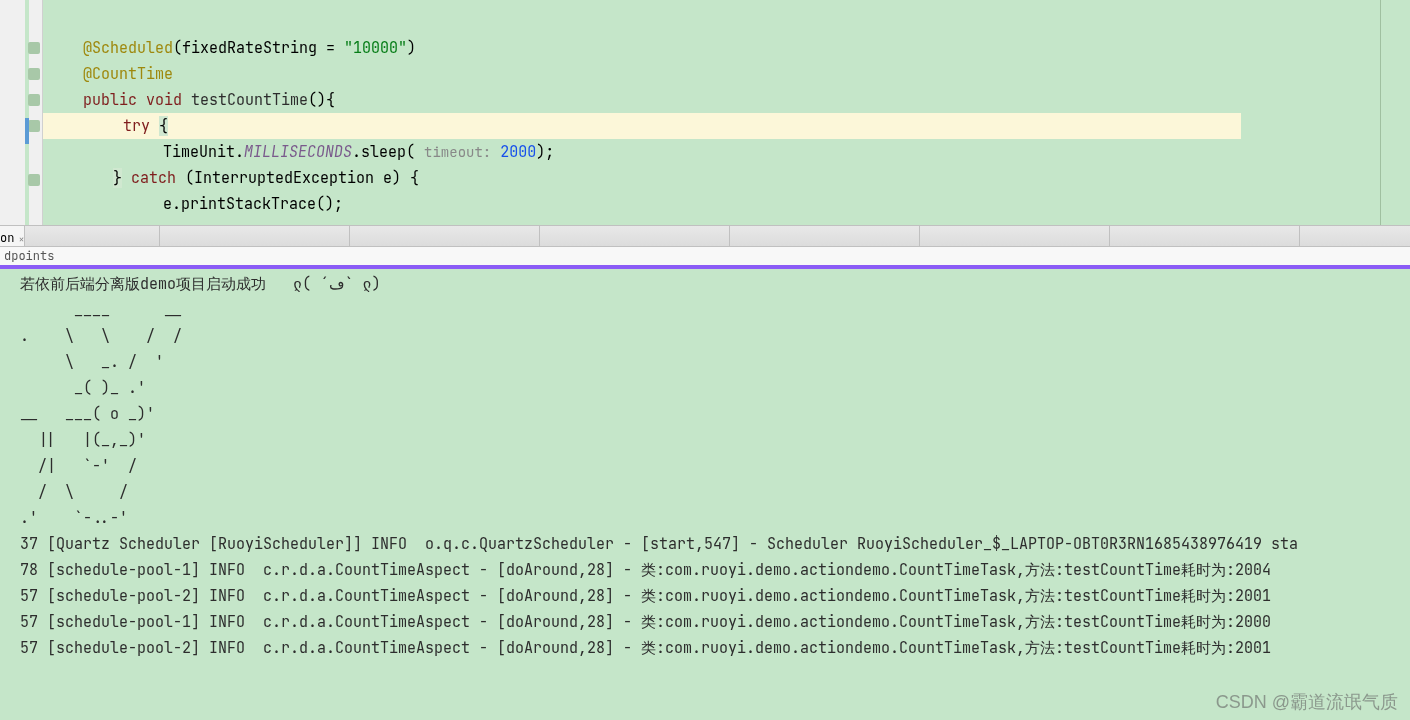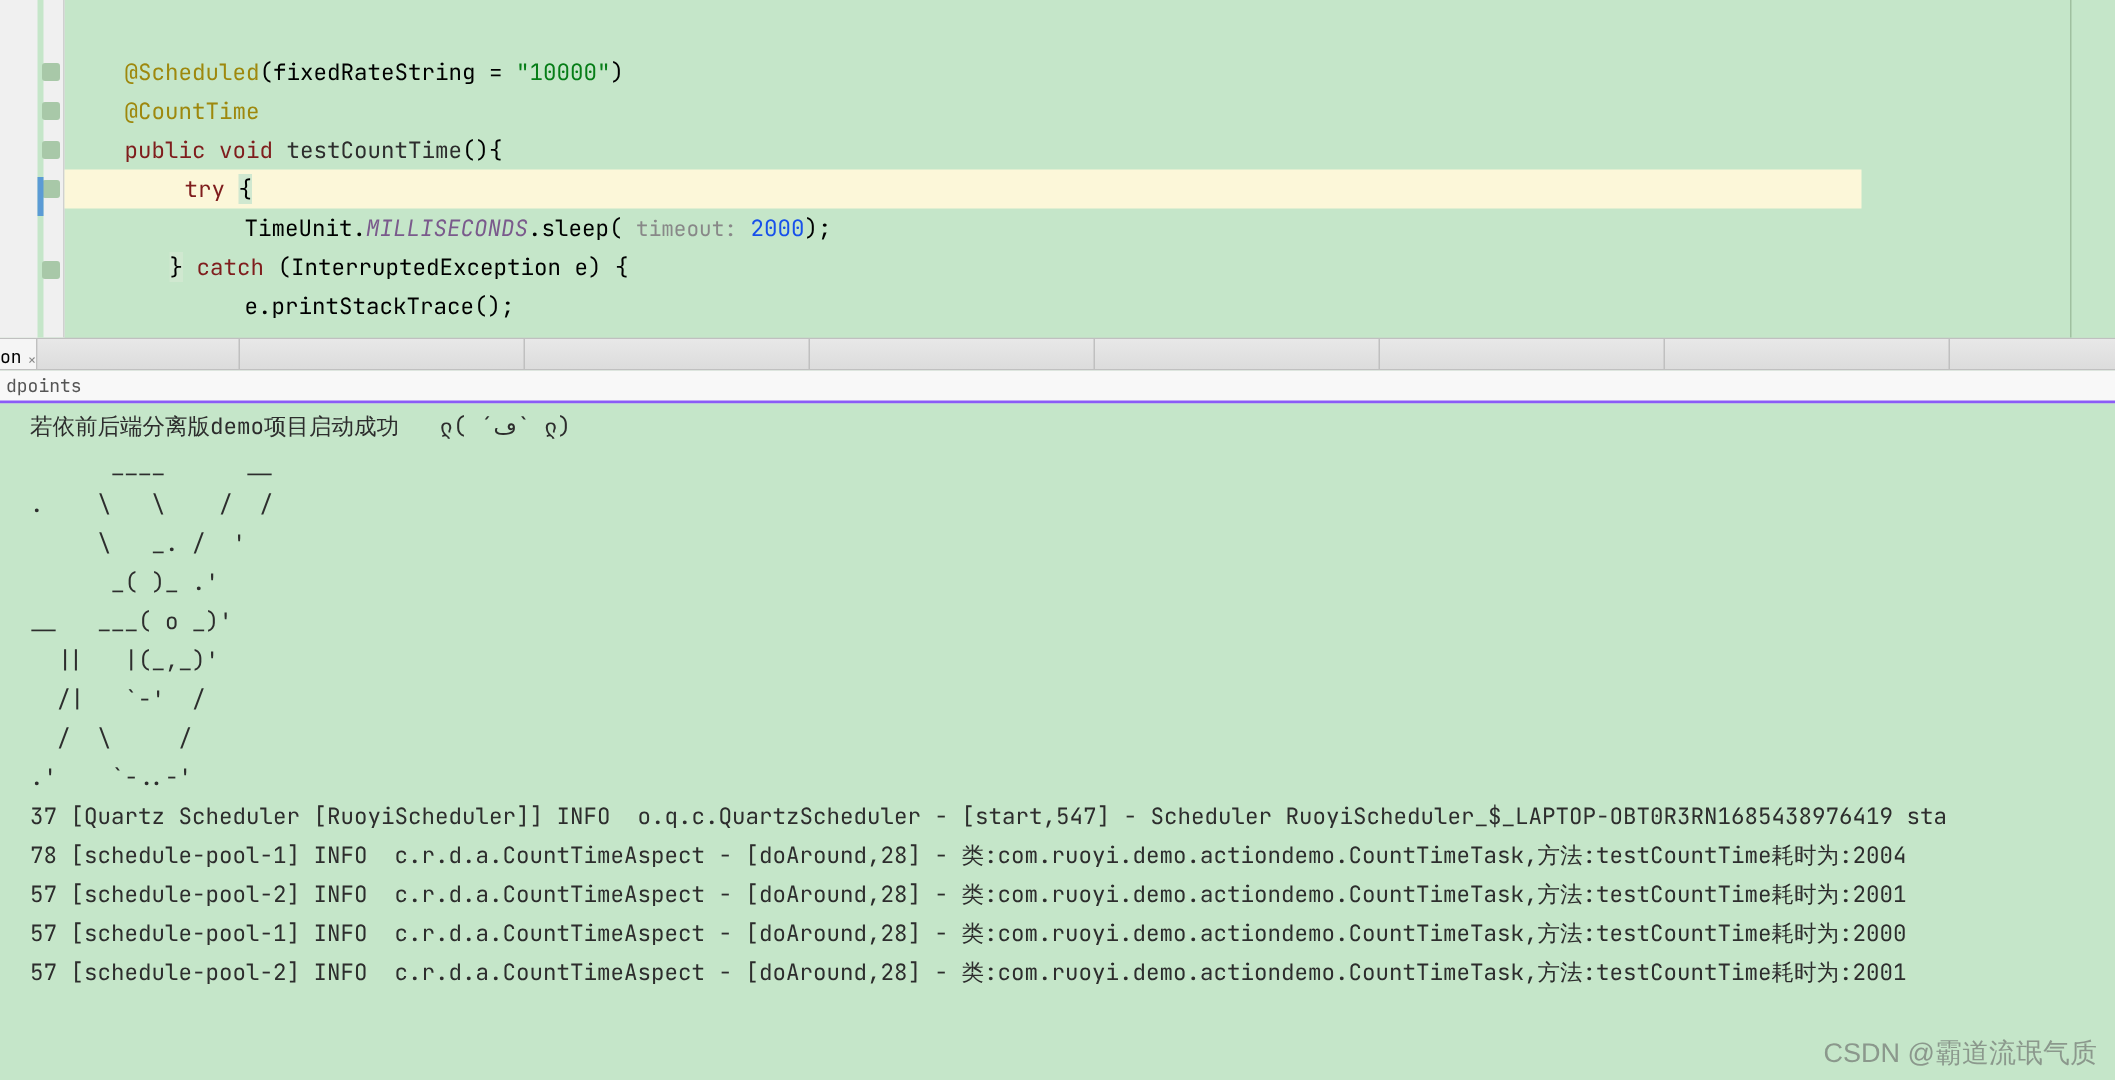--- a/index.html
+++ b/index.html
@@ -96,21 +96,21 @@
       display: flex;
       align-items: flex-end;
       gap: 4px;
       background: #f5f5f5;
     }
     .close-x { color: #888; font-size: 10px; cursor: pointer; }
     .tab-sep { width: 135px; border-right: 1px solid #c0c0c0; height: 100%; }
     .sub-bar {
       height: 22px;
       background: #f8f8f8;
-      border-bottom: 2px solid #8b5cf6;
+      border-bottom: 4px solid #8b5cf6;
       font-size: 12px;
       padding-left: 4px;
       display: flex;
       align-items: center;
       color: #555;
     }
     .console {
       background: #c5e6c9;
       height: calc(720px - 225px - 22px - 22px);
       padding: 2px 0 0 0;

